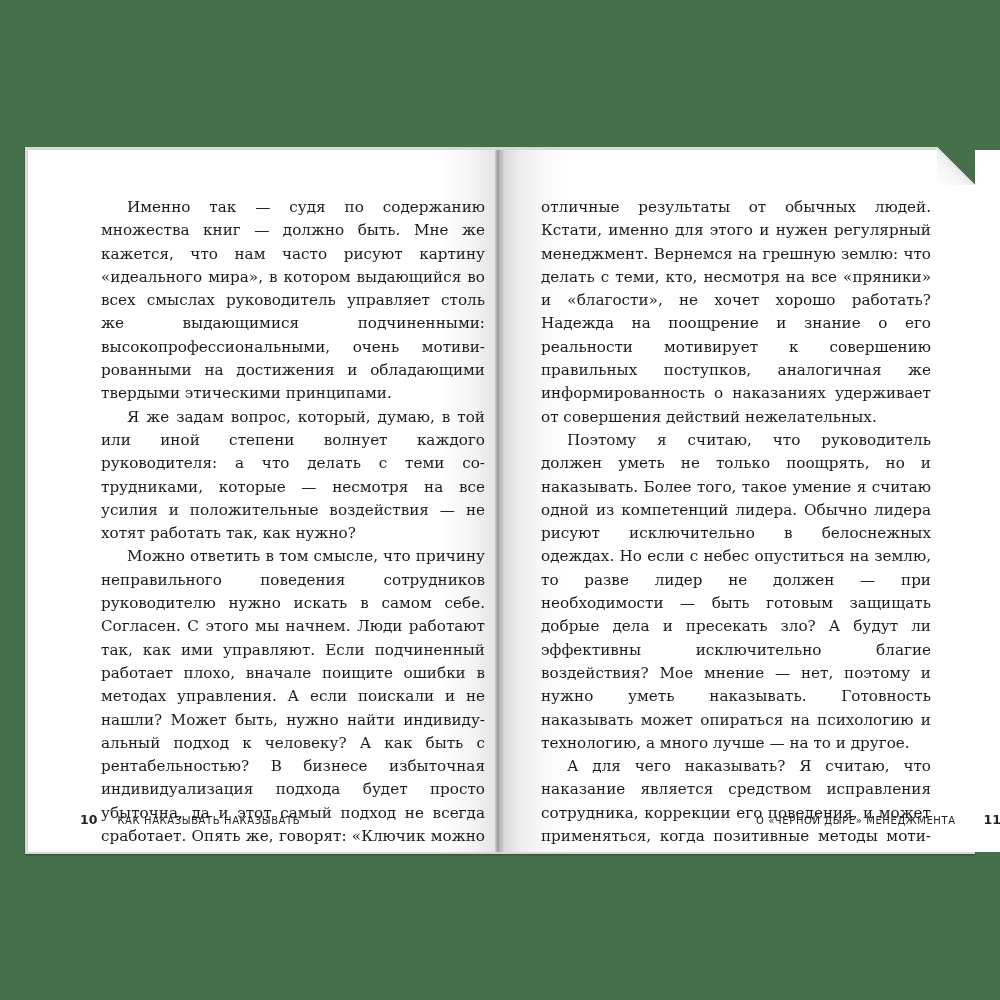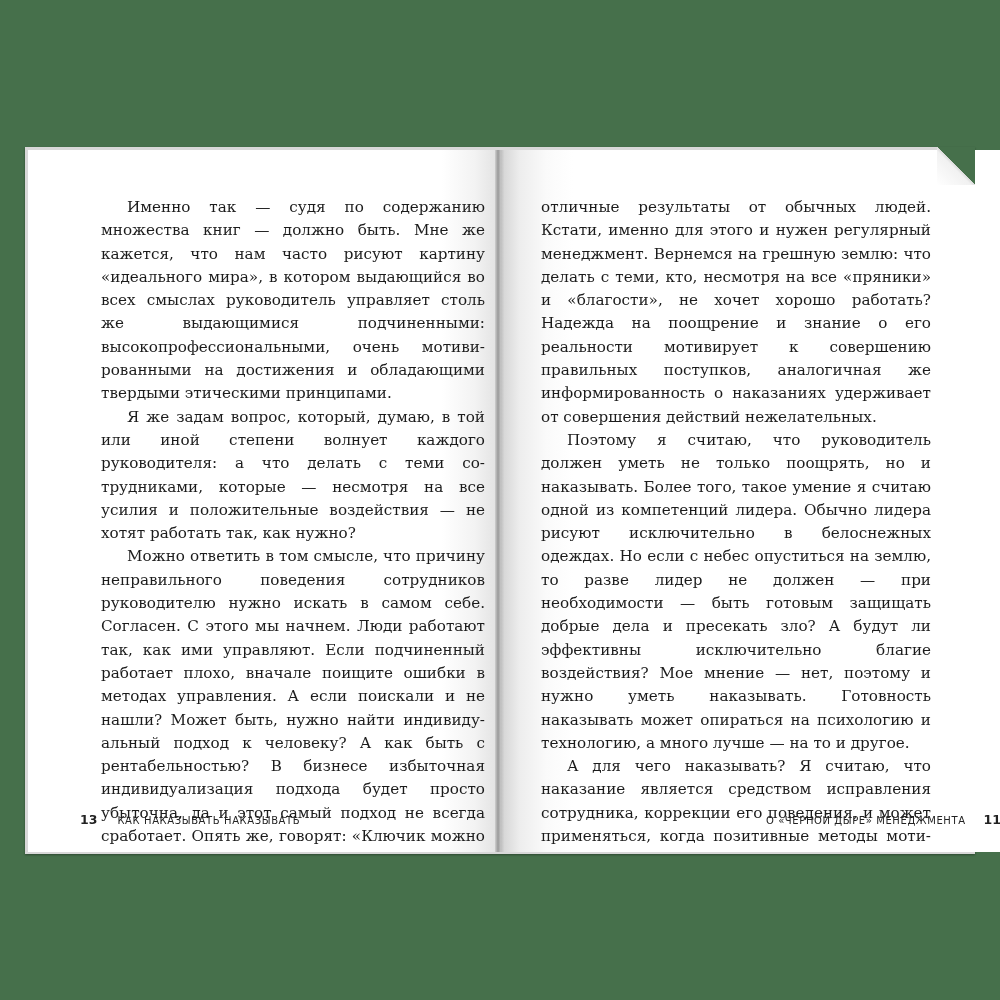--- a/index.html
+++ b/index.html
@@ -37,21 +37,21 @@
   .footer {
     position:absolute; top:662px;
     font-family:"DejaVu Sans","Liberation Sans",sans-serif;
     font-size:10px; letter-spacing:0.6px; color:#222;
     display:flex; align-items:baseline;
   }
   .page.left .footer { left:52px; }
   .page.right .footer { right:33px; }
   .folio { font-weight:bold; font-size:12.5px; letter-spacing:0; }
   .page.left .folio { margin-right:20px; }
-  .page.right .folio { margin-left:18px; }
+  .page.right .folio { margin-left:28px; }
   .curl-flap {
     position:absolute; right:0; top:0; width:0; height:0;
     border-style:solid; border-width:0 38px 38px 0;
     border-color:transparent #46704b transparent transparent;
   }
   .curl-fold {
     position:absolute; right:0; top:0; width:38px; height:38px;
     background:linear-gradient(45deg,#ffffff 0%,#f1f1f1 45%,#dcdcdc 50%,transparent 50.5%);
   }
 </style>
@@ -60,21 +60,21 @@
 
 <div class="book">
   <div class="page left">
     <div class="text">
       <p>Именно так — судя по содержанию множества книг — должно быть. Мне же кажется, что нам часто рисуют кар­тину «идеального мира», в котором выдающийся во всех смыслах руководитель управляет столь же выдающимися подчиненными: высокопрофессиональными, очень мотиви­рованными на достижения и обладающими твердыми эти­ческими принципами.</p>
       <p>Я же задам вопрос, который, думаю, в той или иной сте­пени волнует каждого руководителя: а что делать с теми со­трудниками, которые — несмотря на все усилия и положи­тельные воздействия — не хотят работать так, как нужно?</p>
       <p>Можно ответить в том смысле, что причину неправиль­ного поведения сотрудников руководителю нужно искать в самом себе. Согласен. С этого мы начнем. Люди работают так, как ими управляют. Если подчиненный работает пло­хо, вначале поищите ошибки в методах управления. А если поискали и не нашли? Может быть, нужно найти индивиду­альный подход к человеку? А как быть с рентабельностью? В бизнесе избыточная индивидуализация подхода будет просто убыточна, да и этот самый подход не всегда сработа­ет. Опять же, говорят: «Ключик можно подобрать к каждо­му». Несомненно. Вопрос лишь в том, сколько времени это займет, каких умений потребует, во что обойдется и оку­пится ли по результатам. А также — кто будет управлять остальными сотрудниками, пока вы занимаетесь подбором того ключика?</p>
 
     </div>
     <div class="footer">
-      <span class="folio">13</span>
+      <span class="folio">10</span>
       <span>КАК НАКАЗЫВАТЬ НАКАЗЫВАТЬ</span>
     </div>
   </div>
 
   <div class="page right">
     <div class="text">
       <p class="cont">отличные результаты от обычных людей. Кстати, имен­но для этого и нужен регулярный менеджмент. Вернемся на грешную землю: что делать с теми, кто, несмотря на все «пряники» и «благости», не хочет хорошо работать? Надежда на поощрение и знание о его реальности мотивирует к совер­шению правильных поступков, аналогичная же информиро­ванность о наказаниях удерживает от совершения действий нежелательных.</p>
       <p>Поэтому я считаю, что руководитель должен уметь не только поощрять, но и наказывать. Более того, такое умение я считаю одной из компетенций лидера. Обычно лидера ри­суют исключительно в белоснежных одеждах. Но если с не­бес опуститься на землю, то разве лидер не должен — при необходимости — быть готовым защищать добрые дела и пресекать зло? А будут ли эффективны исключительно бла­гие воздействия? Мое мнение — нет, поэтому и нужно уметь наказывать. Готовность наказывать может опираться на пси­хологию и технологию, а много лучше — на то и другое.</p>
       <p>А для чего наказывать? Я считаю, что наказание является средством исправления сотрудника, коррекции его поведе­ния, и может применяться, когда позитивные методы моти­вации не сработали, и нарушения продолжаются. Конечно, такого человека можно просто уволить, но вам кажется пра­вильным попытаться его сохранить. Особенность: процесс исправления «заблудшего» сопровождается неприятным эмоциональным эффектом, что является не целью, но одним из средств.</p>
 

